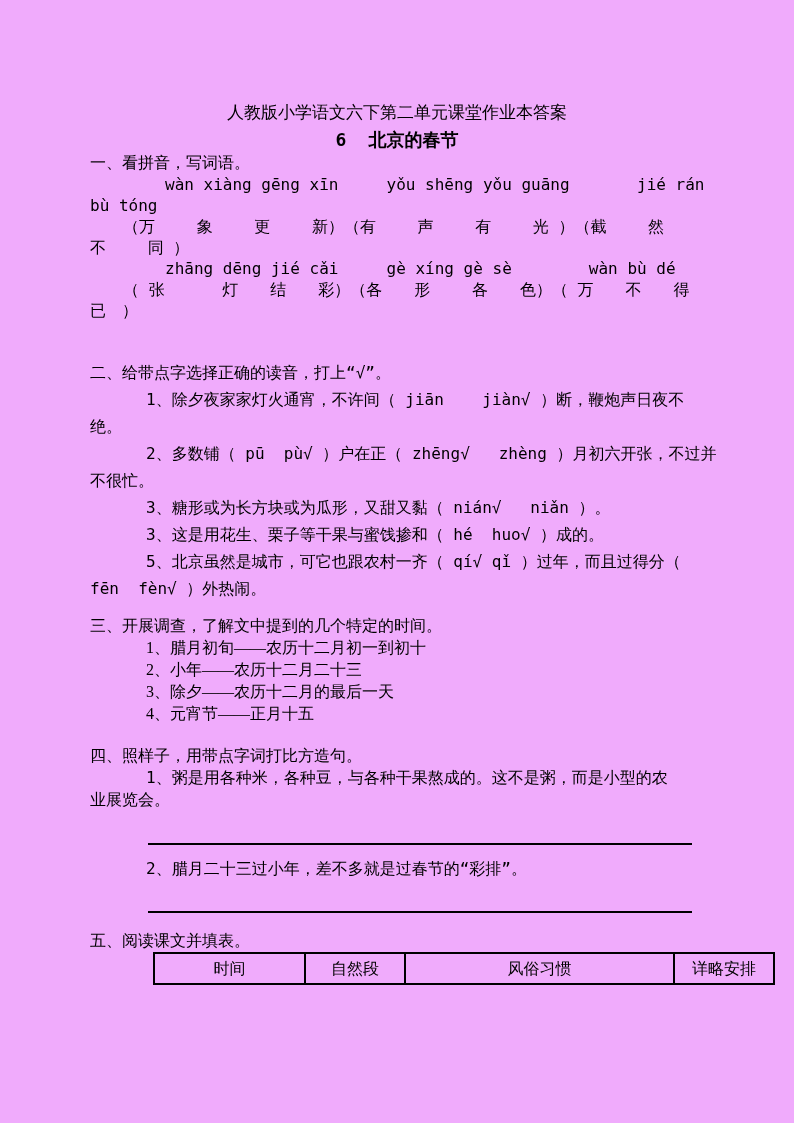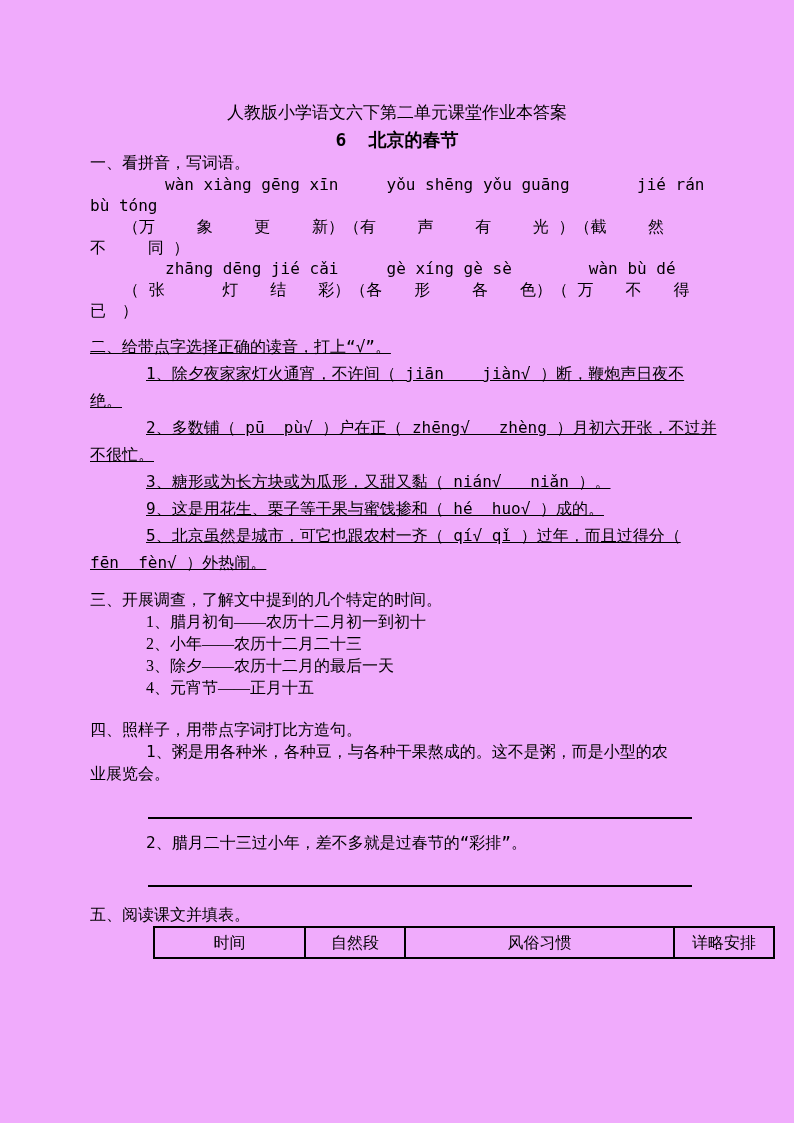--- a/index.html
+++ b/index.html
@@ -8,21 +8,21 @@
     box-sizing:border-box; padding:100px 90px 16px 90px; overflow:hidden;
     font-family:"DejaVu Sans Mono","Liberation Serif",serif;
     font-size:16px; color:#000;
   }
   .title { text-align:center; font-size:17px; line-height:24px; white-space:pre; }
   .subtitle { text-align:center; font-weight:bold; font-size:18px; line-height:25px; margin-top:3px; }
   .subtitle .num { margin-right:22px; }
   .sec { }
   .heading { height:22px; line-height:22px; white-space:pre; }
   .line { height:21px; line-height:21px; white-space:pre; }
-  .sec2 { margin-top:12px;text-decoration:underline; }
+  .sec2 { margin-top:38px; }
   .sec2 .heading, .sec2 .line { height:27px; line-height:27px; }
   .sec3 { margin-top:13px; }
   .sec3 .line { height:22px; line-height:22px;font-family:Liberation Serif, serif; }
   .sec4 { margin-top:20px; }
   .sec4 .line { height:22px; line-height:22px; }
   .sec5 { margin-top:17px; }
   .pada { padding-left:75px; }
   .padb { padding-left:33px; }
   .padc { padding-left:56px; }
   .line.rule { border-bottom:2px solid #000; margin-left:58px; margin-right:12px; }
@@ -61,21 +61,21 @@
   </div>
 
   <div class="sec sec2">
     <div class="heading">二、给带点字选择正确的读音，打上“√”。</div>
     <div>
         <div class="line padc">1、除夕夜家家灯火通宵，不许间（ jiān    jiàn√ ）断，鞭炮声日夜不</div>
         <div class="line">绝。</div>
         <div class="line padc">2、多数铺（ pū  pù√ ）户在正（ zhēng√   zhèng ）月初六开张，不过并</div>
         <div class="line">不很忙。</div>
         <div class="line padc">3、糖形或为长方块或为瓜形，又甜又黏（ nián√   niǎn ）。</div>
-        <div class="line padc">9、这是用花生、栗子等干果与蜜饯掺和（ hé  huo√ ）成的。</div>
+        <div class="line padc">3、这是用花生、栗子等干果与蜜饯掺和（ hé  huo√ ）成的。</div>
         <div class="line padc">5、北京虽然是城市，可它也跟农村一齐（ qí√ qǐ ）过年，而且过得分（</div>
         <div class="line">fēn  fèn√ ）外热闹。</div>
       </div>
   </div>
 
   <div class="sec sec3">
     <div class="heading">三、开展调查，了解文中提到的几个特定的时间。</div>
     <div>
         <div class="line padc">1、腊月初旬——农历十二月初一到初十</div>
         <div class="line padc">2、小年——农历十二月二十三</div>

